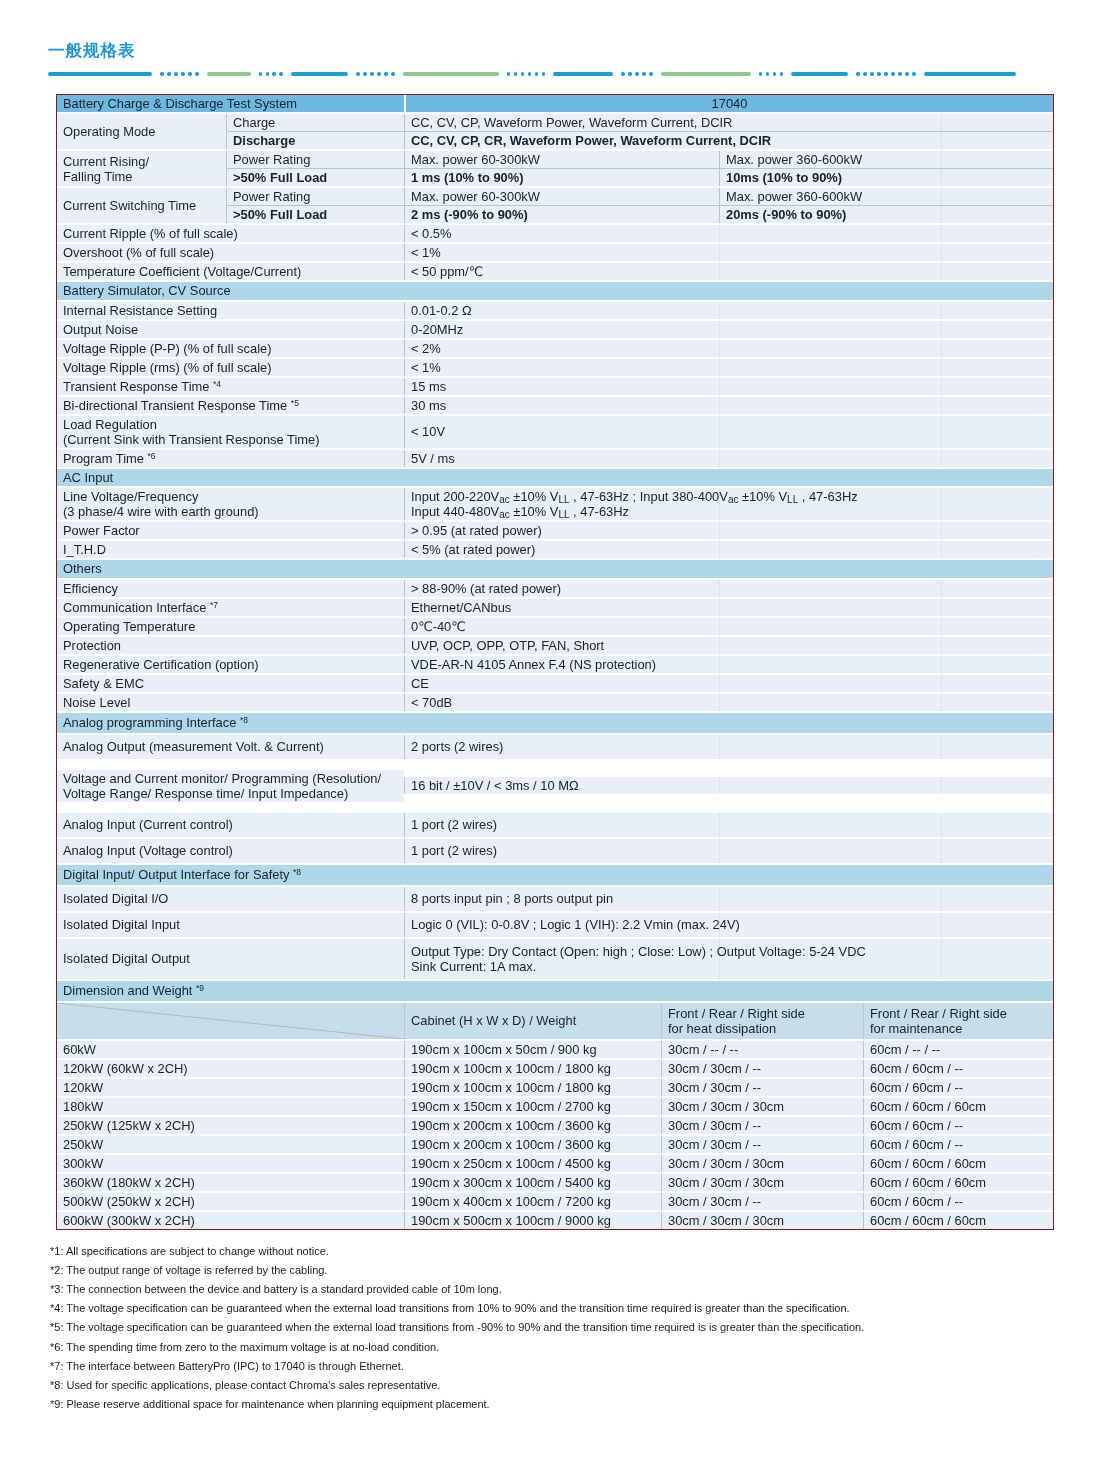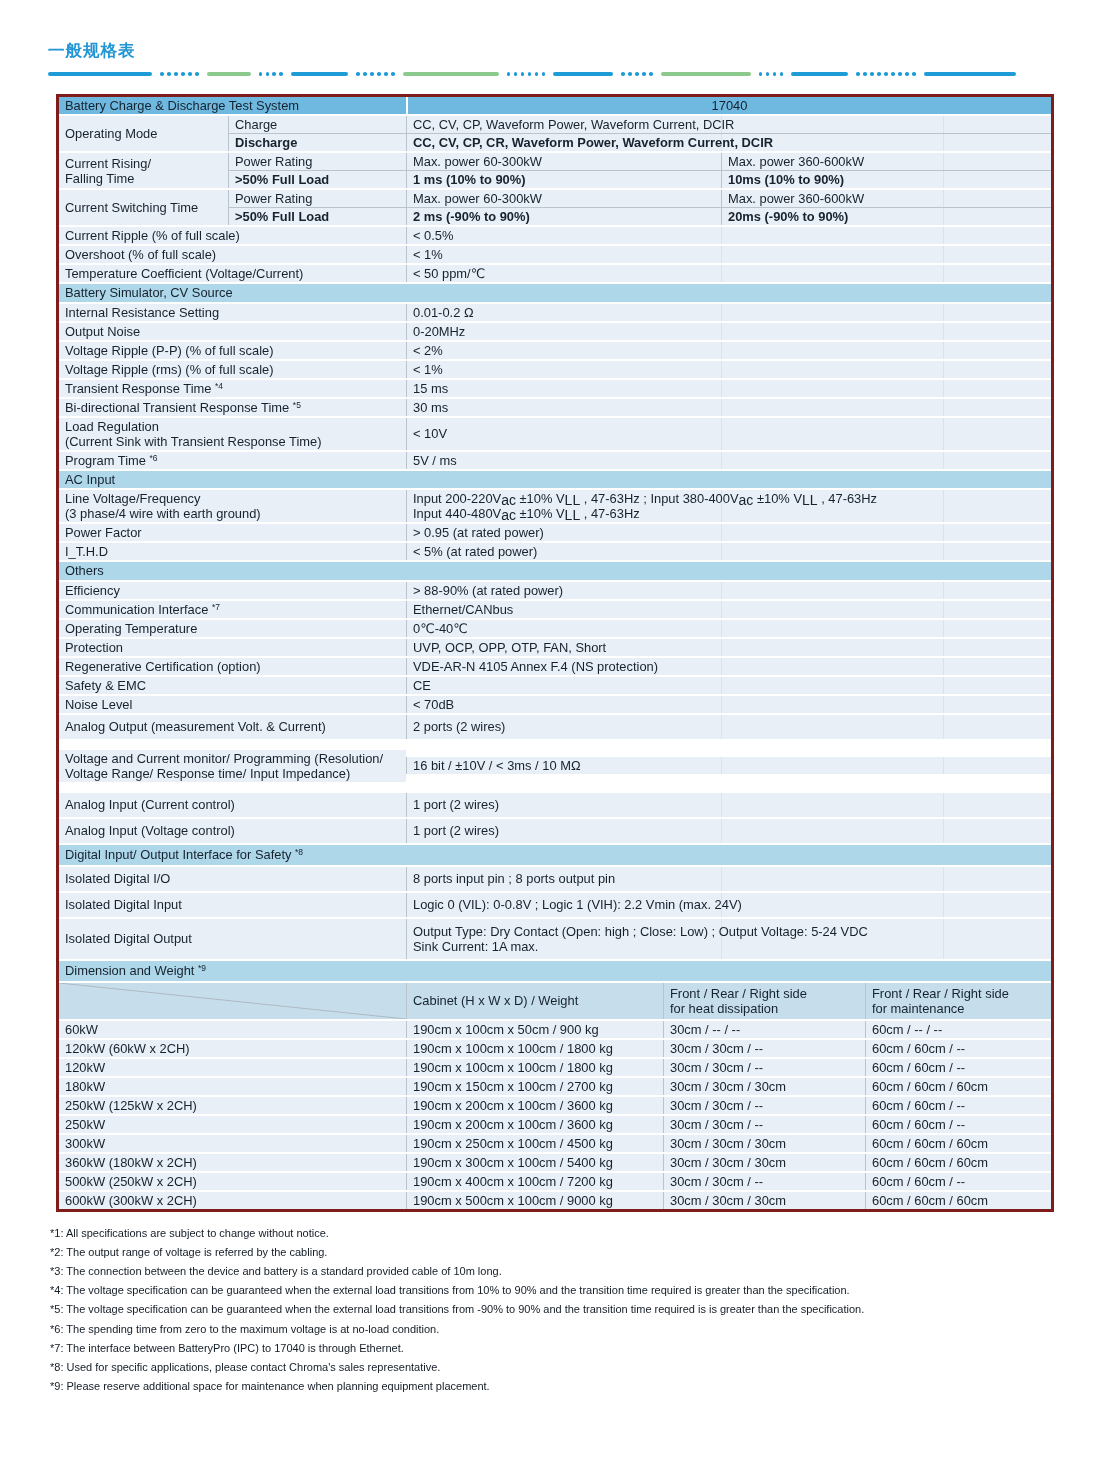--- a/index.html
+++ b/index.html
@@ -20,33 +20,33 @@
     letter-spacing:1px; margin-bottom:9px;
   }
   
   .deco{display:flex; align-items:center; gap:8px; width:1009px; height:6px; margin-bottom:17px;}
   .deco .bar{height:4.5px; border-radius:3px; flex:none;}
   .deco .dots{display:flex; gap:3.4px; flex:none;}
   .deco .dots i{width:3.6px; height:3.6px; border-radius:50%; display:block;}
   
   .tbl{
     width:998px; margin-left:8px; margin-top:0;
-    border:3px solid #7f1d1d; background:#fff;
+    border:1px solid #7f1d1d; background:#fff;
     display:flex; flex-direction:column; gap:2px;
     font-size:12.9px;
   }
   .trow{display:flex; align-items:stretch;}
   .cell{
     background:var(--row-bg); display:flex; align-items:center;
     padding:1px 6px; min-height:16.5px; position:relative; flex:none;
   }
   .cell + .cell, .subcol{border-left:1px solid var(--grid);}
   .tx{white-space:pre-line; line-height:15px; position:relative; z-index:2;}
   sup{font-size:8.5px; line-height:0; vertical-align:4px;}
-  sub{font-size:14px; line-height:0; vertical-align:-2px;}
+  sub{font-size:10px; line-height:0; vertical-align:-2px;}
   .w-label{width:347px;}
   .w-c1{width:169px;}
   .w-c2{width:178px;}
   .w-v1{width:315px;}
   .w-cab{width:257px;}
   .w-heat{width:202px;}
   .fx{flex:1 1 auto; width:auto;}
   .center{justify-content:center;}
   .head .cell{background:var(--header-bg);}
   .head .cell + .cell{border-left:2px solid #fff;}
@@ -411,20 +411,25 @@
         </div>
       </div>
       <div class="trow ">
         <div class="cell w-label">
           <span class="tx">Noise Level</span>
         </div>
         <div class="cell fx f718 f940">
           <span class="tx">&lt; 70dB</span>
         </div>
       </div>
+      <div class="trow section" style="min-height: 20px;">
+        <div class="cell fx">
+          <span class="tx">Analog programming Interface <sup>*8</sup></span>
+        </div>
+      </div>
       <div class="trow " style="min-height: 24px;">
         <div class="cell w-label">
           <span class="tx">Analog Output (measurement Volt. &amp; Current)</span>
         </div>
         <div class="cell fx f718 f940">
           <span class="tx">2 ports (2 wires)</span>
         </div>
       </div>
       <div class="trow " style="min-height: 50px; align-items: center;">
         <div class="cell w-label">

